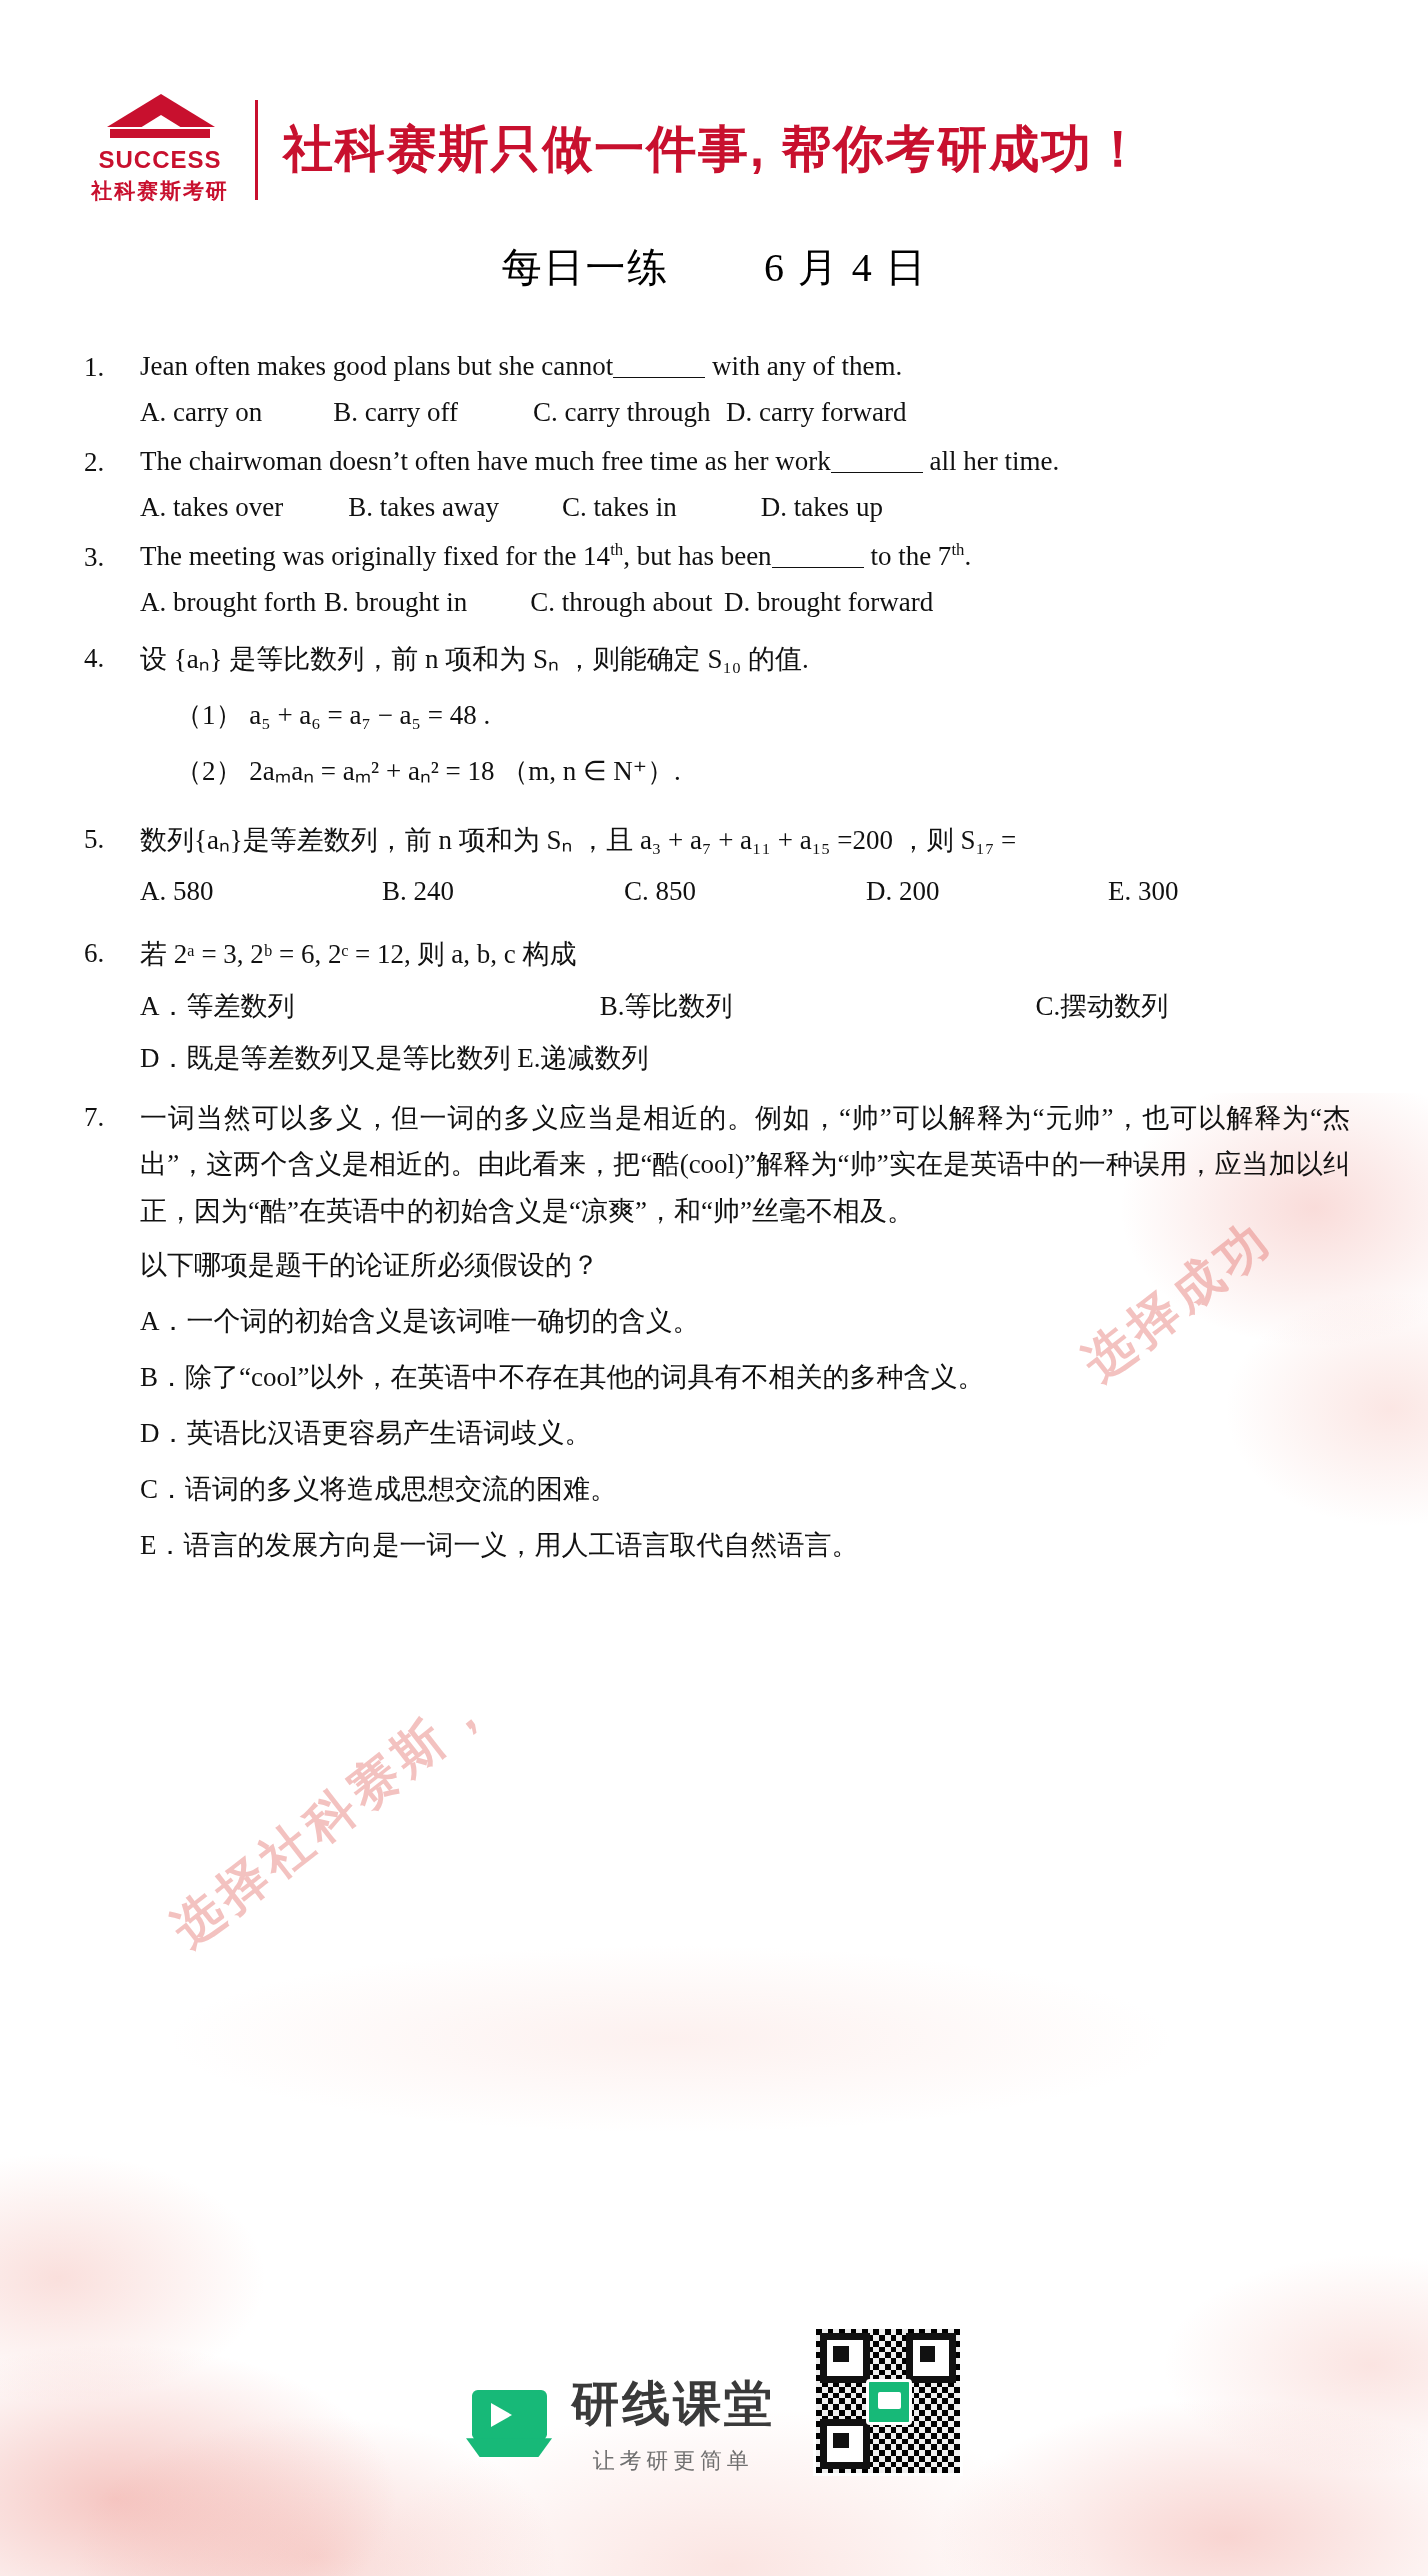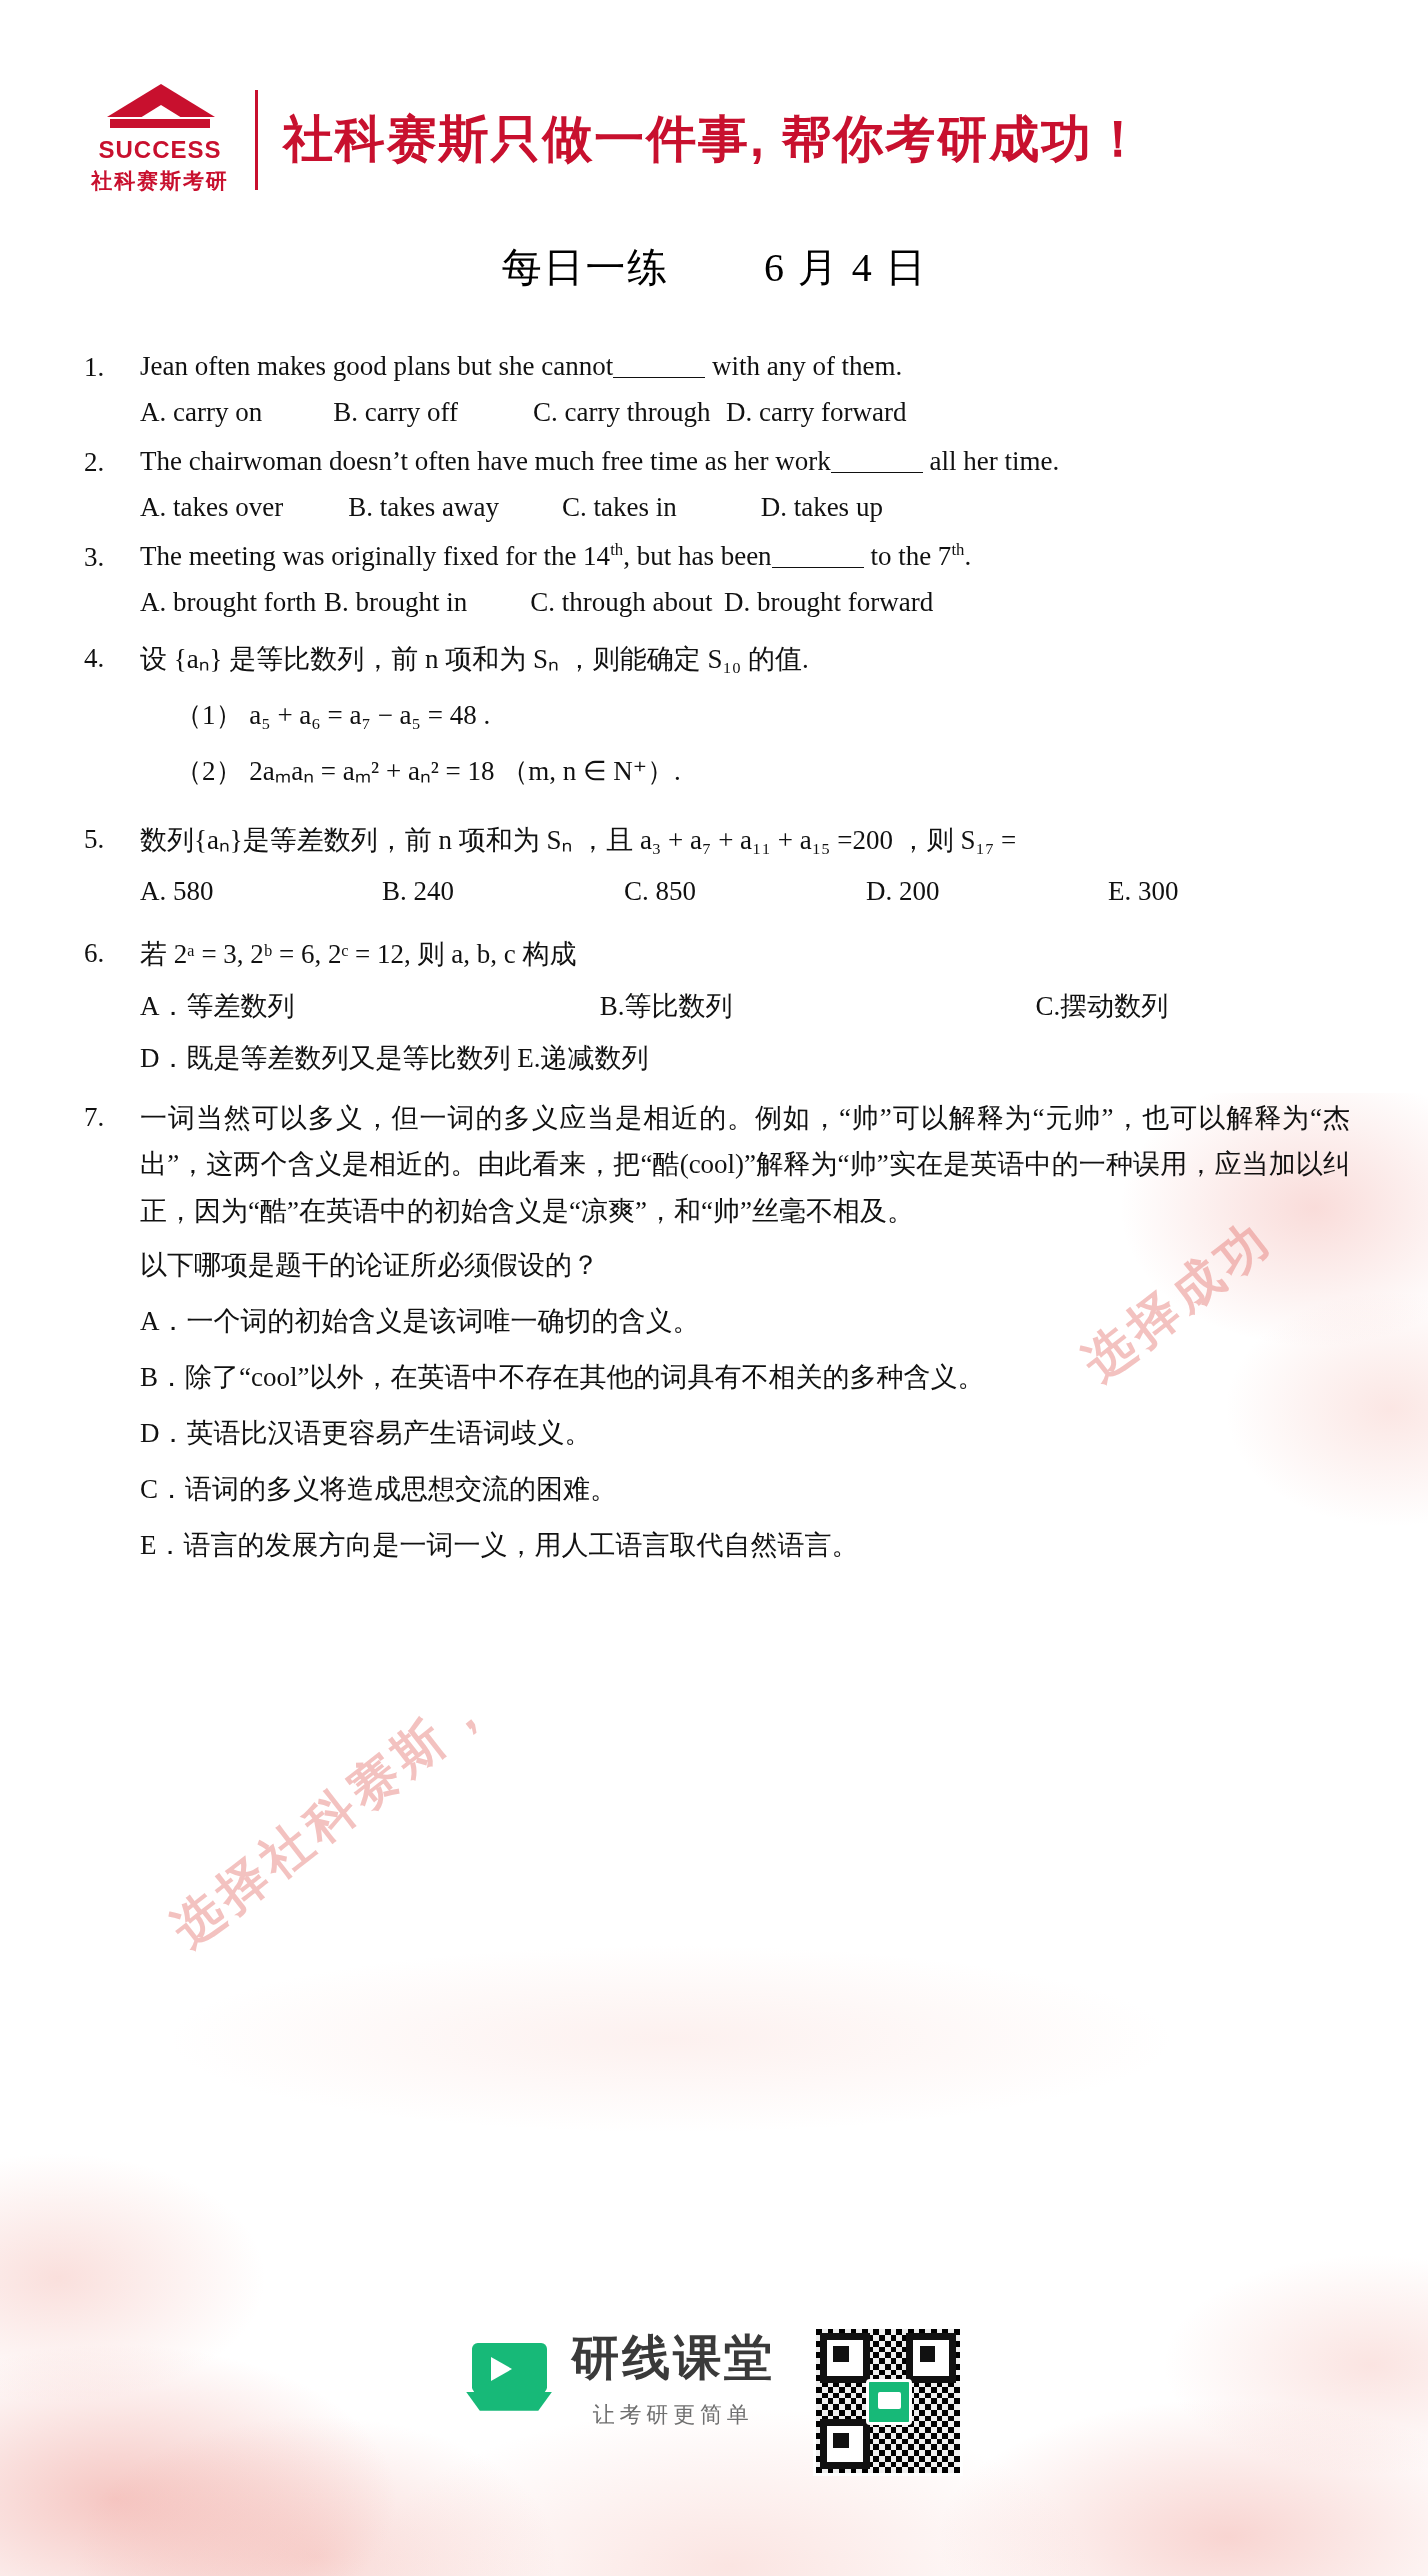--- a/index.html
+++ b/index.html
@@ -64,21 +64,21 @@
   
   .page {
     position: relative;
     z-index: 2;
     width: 1429px;
     height: 2576px;
     box-sizing: border-box;
   }
   .header {
     position: absolute;
-    left: 0; top: 78px;
+    left: 0; top: 88px;
     width: 1429px;
     height: 123px;
     display: flex;
     align-items: center;
     padding-left: 84px;
     box-sizing: border-box;
   }
   .logo {
     width: 152px;
     display: flex;
@@ -230,21 +230,21 @@
     left: 0; bottom: 84px;
     width: 1429px;
     height: 182px;
     z-index: 3;
     display: flex;
     align-items: center;
     justify-content: center;
   }
   .footer-inner {
     display: flex;
-    align-items: flex-start;
+    align-items: flex-end;
     gap: 38px;
   }
   .brand {
     display: flex;
     align-items: center;
     gap: 17.3px;
   }
   .brand-mark {
     width: 88px; height: 88px;
     position: relative;

